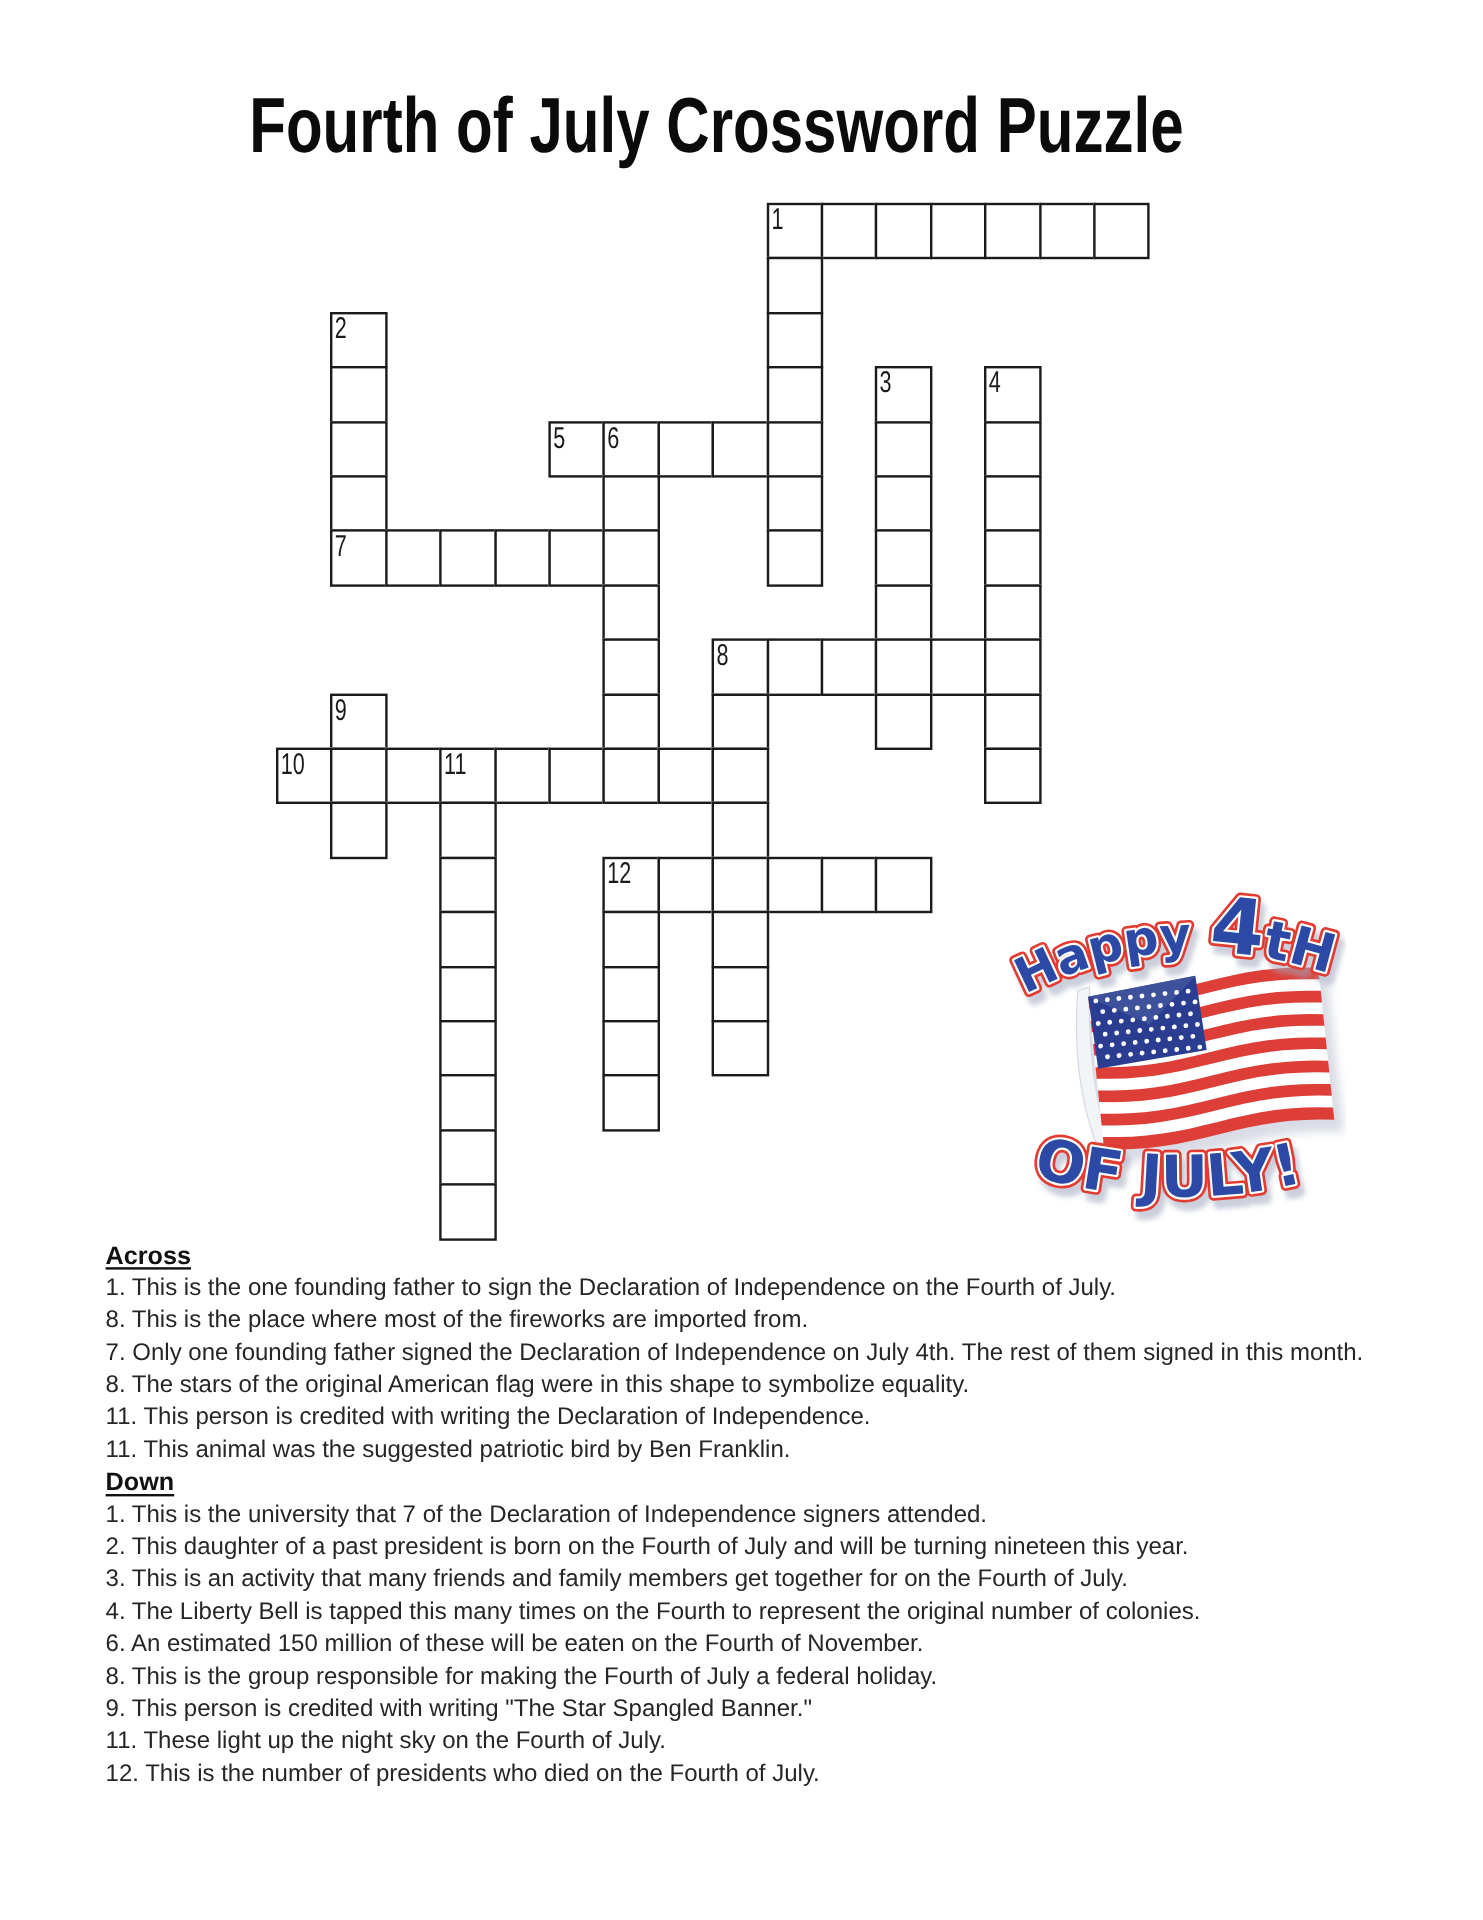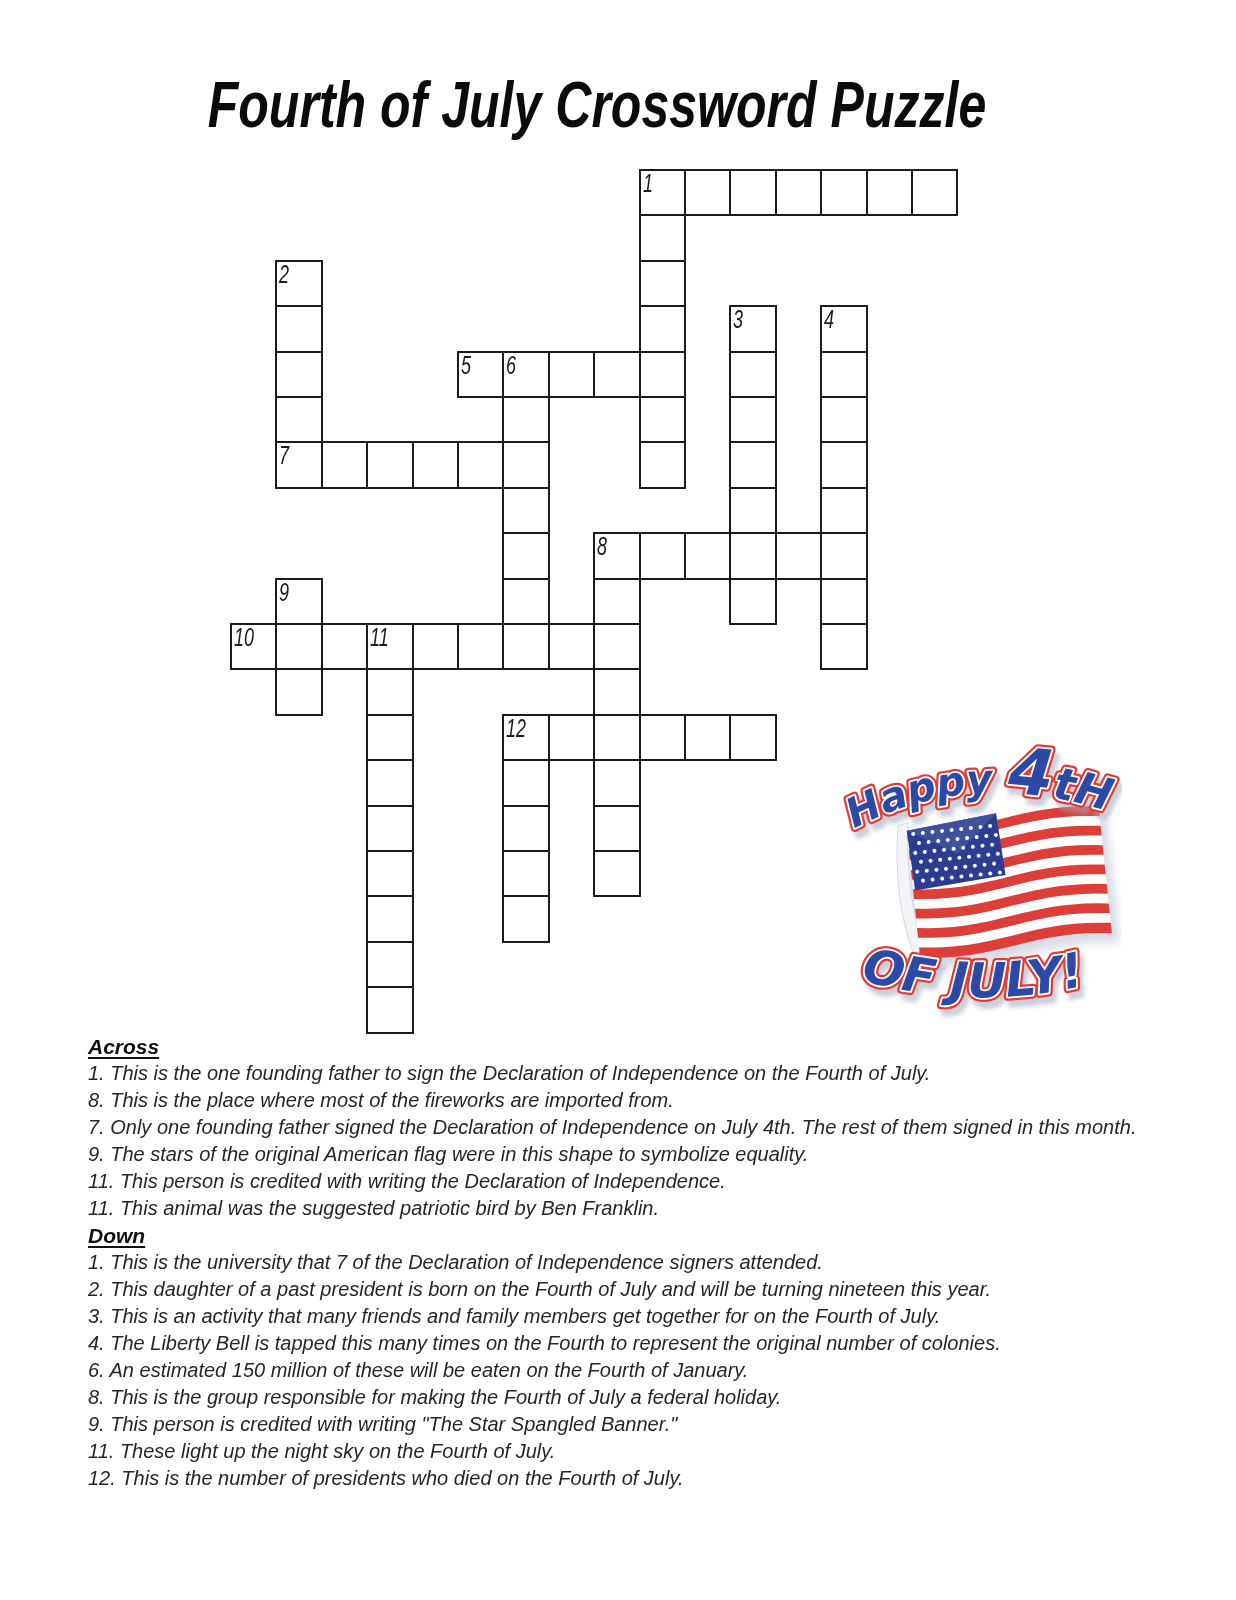--- a/index.html
+++ b/index.html
@@ -1,17 +1,17 @@
 <!DOCTYPE html>
 <html><head>
 <meta charset="utf-8">
 <style>
   html,body{margin:0;padding:0;background:#ffffff;}
   .page{position:relative;width:1236px;height:1600px;background:#ffffff;overflow:hidden;
-        font-family:"Liberation Sans",sans-serif;color:#222;font-style:italic;}
+        font-family:"Liberation Sans",sans-serif;color:#222;}
   .title{position:absolute;top:72px;left:-21px;width:1236px;text-align:center;
          font-size:65px;font-weight:bold;color:#0b0b0b;line-height:65px;white-space:nowrap;
          transform:scaleX(0.77);transform-origin:50% 0;letter-spacing:0px;}
   #grid{position:absolute;left:230px;top:169px;width:730px;height:866px;}
   .cell{position:absolute;width:47.4px;height:47.4px;box-sizing:border-box;
         border:2px solid #1b1b1b;background:#ffffff;}
   .num{position:absolute;top:0px;left:2px;font-size:25px;line-height:25px;
        font-weight:400;color:#1b1b1b;transform:scaleX(0.72);transform-origin:0 0;
        font-family:"Liberation Sans",sans-serif;}
   .clues{position:absolute;left:88px;top:1033px;width:1052px;font-size:20px;color:#262626;}
@@ -241,31 +241,31 @@
       <text class="t-fill" font-size="48"><textPath href="#arcBottom">OF JULY!</textPath></text>
     </g>
   </svg>
 
   <div class="clues">
     <div class="clue-heading">Across</div>
     <div id="across-list">
         <div class="clue-line">1. This is the one founding father to sign the Declaration of Independence on the Fourth of July.</div>
         <div class="clue-line">8. This is the place where most of the fireworks are imported from.</div>
         <div class="clue-line">7. Only one founding father signed the Declaration of Independence on July 4th. The rest of them signed in this month.</div>
-        <div class="clue-line">9. The stars of the original American flag were in this shape to symbolize equality.</div>
+        <div class="clue-line">8. The stars of the original American flag were in this shape to symbolize equality.</div>
         <div class="clue-line">11. This person is credited with writing the Declaration of Independence.</div>
         <div class="clue-line">11. This animal was the suggested patriotic bird by Ben Franklin.</div>
       </div>
     <div class="clue-heading">Down</div>
     <div id="down-list">
         <div class="clue-line">1. This is the university that 7 of the Declaration of Independence signers attended.</div>
         <div class="clue-line">2. This daughter of a past president is born on the Fourth of July and will be turning nineteen this year.</div>
         <div class="clue-line">3. This is an activity that many friends and family members get together for on the Fourth of July.</div>
         <div class="clue-line">4. The Liberty Bell is tapped this many times on the Fourth to represent the original number of colonies.</div>
-        <div class="clue-line">6. An estimated 150 million of these will be eaten on the Fourth of January.</div>
+        <div class="clue-line">6. An estimated 150 million of these will be eaten on the Fourth of November.</div>
         <div class="clue-line">8. This is the group responsible for making the Fourth of July a federal holiday.</div>
         <div class="clue-line">9. This person is credited with writing "The Star Spangled Banner."</div>
         <div class="clue-line">11. These light up the night sky on the Fourth of July.</div>
         <div class="clue-line">12. This is the number of presidents who died on the Fourth of July.</div>
       </div>
   </div>
 
 </div>
 
 </body></html>

